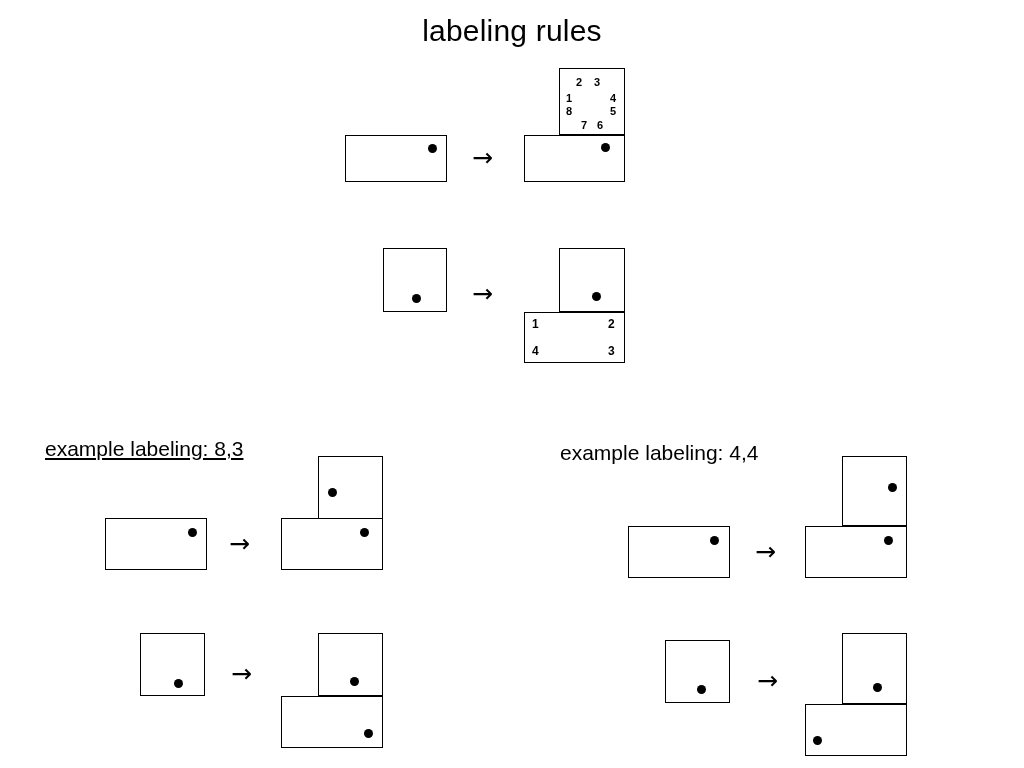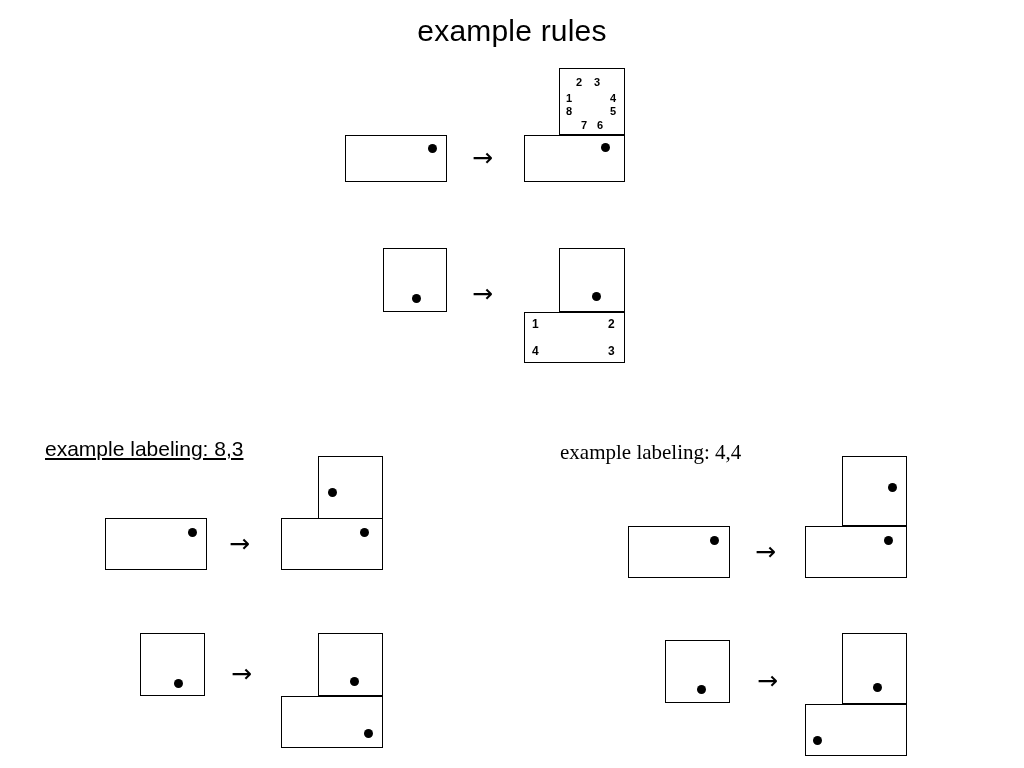--- a/index.html
+++ b/index.html
@@ -86,21 +86,21 @@
     position: absolute;
     font-size: 21px;
     line-height: 1;
     white-space: nowrap;
     color: #000000;
   }
 </style>
 </head>
 <body>
 
-<div id="page-title">example rules</div>
+<div id="page-title">labeling rules</div>
 
 <div class="canvas">
 
   <div class="box" style="left:345px; top:135px; width:102px; height:47px;"></div>
   <div class="dot" style="left:428px; top:144px;"></div>
 
   <div class="arrow" style="left:472px; top:145px;">→</div>
 
   <div class="box" style="left:524px; top:135px; width:101px; height:47px;"></div>
   <div class="dot" style="left:601px; top:143px;"></div>
@@ -160,21 +160,21 @@
 
   <div class="box" style="left:318px; top:633px; width:65px; height:63px;"></div>
   <div class="dot" style="left:350px; top:677px;"></div>
 
   <div class="box" style="left:281px; top:696px; width:102px; height:52px;"></div>
   <div class="dot" style="left:364px; top:729px;"></div>
 </div>
 
 <div class="canvas">
 
-  <div class="caption" style="left:560px; top:442px;font-family:Liberation Serif, serif;">example labeling: 4,4</div>
+  <div class="caption" style="left:560px; top:442px;">example labeling: 4,4</div>
 
   <div class="box" style="left:628px; top:526px; width:102px; height:52px;"></div>
   <div class="dot" style="left:710px; top:536px;"></div>
 
   <div class="arrow" style="left:755px; top:539px;">→</div>
 
   <div class="box" style="left:805px; top:526px; width:102px; height:52px;"></div>
   <div class="dot" style="left:884px; top:536px;"></div>
 
   <div class="box" style="left:842px; top:456px; width:65px; height:70px;"></div>

